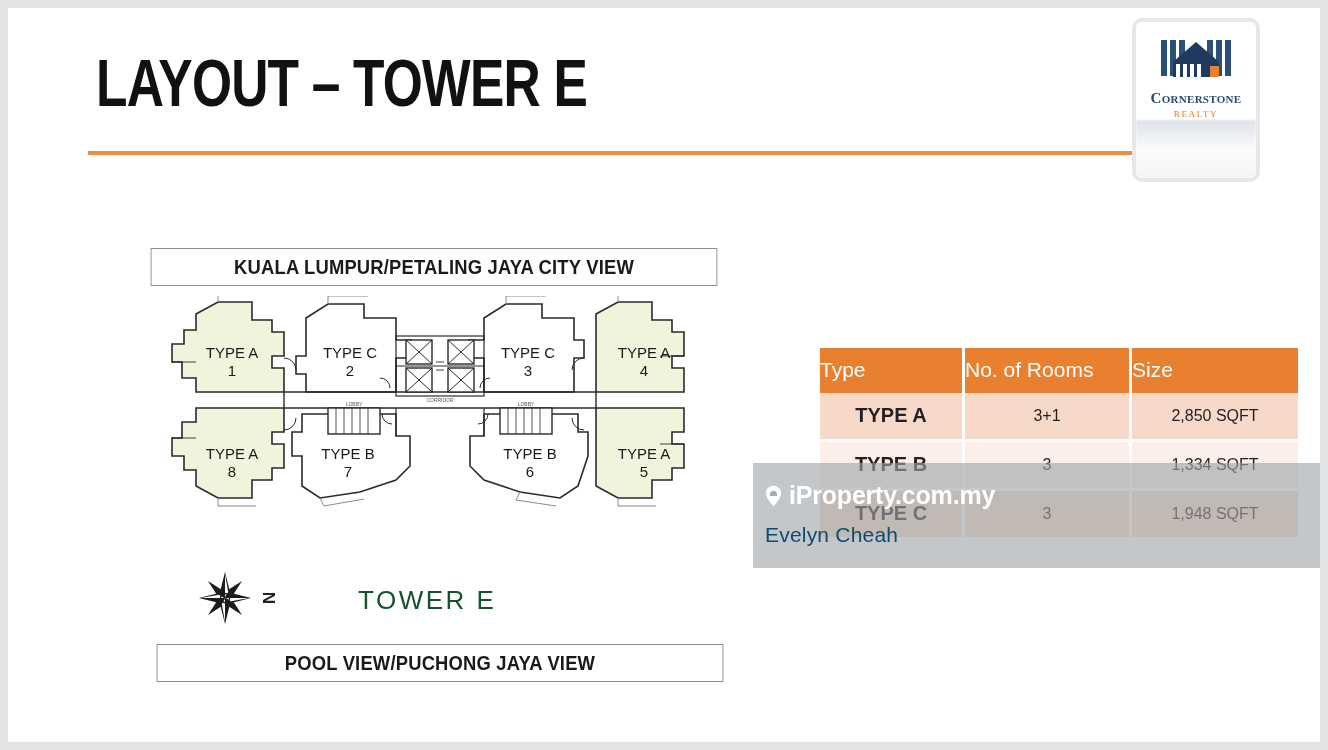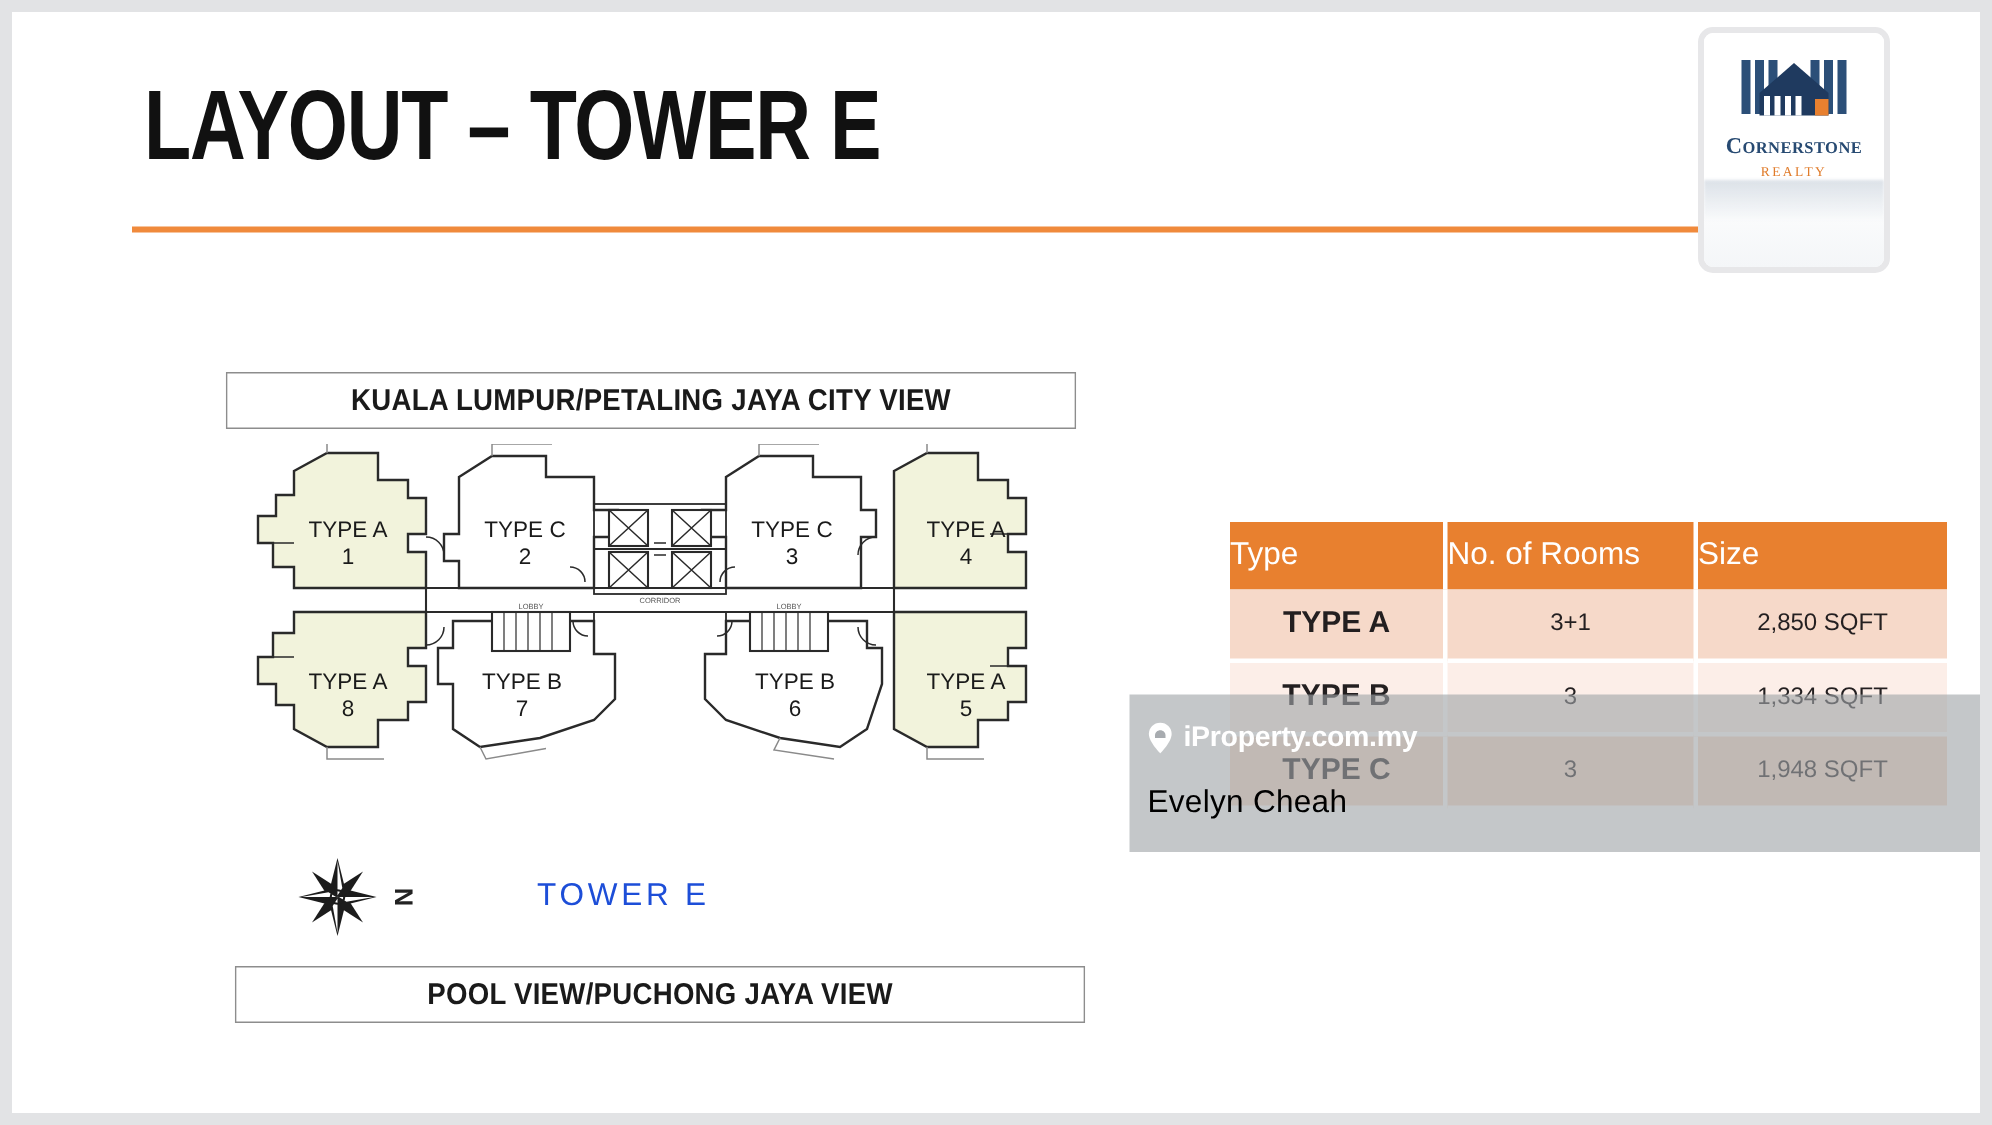--- a/index.html
+++ b/index.html
@@ -108,23 +108,23 @@
     width:86px;height:56px;
   }
   .north-label{
     position:absolute;left:142px;top:348px;
     font-size:17px;font-weight:700;color:#222;
     transform:rotate(90deg);
     transform-origin:center;
   }
   .tower-label{
     position:absolute;left:238px;top:345px;
-    font-size:21px;
+    font-size:26px;
     letter-spacing:2.5px;
-    color:#1d4ed8;
+    color:#14532d;
     font-weight:400;
   }
 
   
   .spec-table{
     position:absolute;left:812px;top:340px;
     width:472px;
     border-collapse:collapse;
     table-layout:fixed;
   }
@@ -162,25 +162,25 @@
     position:absolute;left:745px;top:455px;
     width:580px;height:105px;
     background:rgba(160,164,168,0.62);
   }
   .wm-row{
     position:absolute;left:12px;top:18px;
     display:flex;align-items:center;gap:7px;
   }
   .wm-pin{width:17px;height:22px;}
   .wm-brand{
-    font-size:19px;font-weight:700;color:#ffffff;letter-spacing:-0.2px;
+    font-size:25px;font-weight:700;color:#ffffff;letter-spacing:-0.2px;
   }
   .wm-agent{
     position:absolute;left:12px;top:60px;
-    font-size:21px;color:#000000;font-weight:400;letter-spacing:0.2px;
+    font-size:21px;color:#0c4a6e;font-weight:400;letter-spacing:0.2px;
   }
 </style>
 </head>
 <body>
 
 <div class="slide">
 
   <div class="title">LAYOUT – TOWER E</div>
   <div class="title-rule"></div>
 

